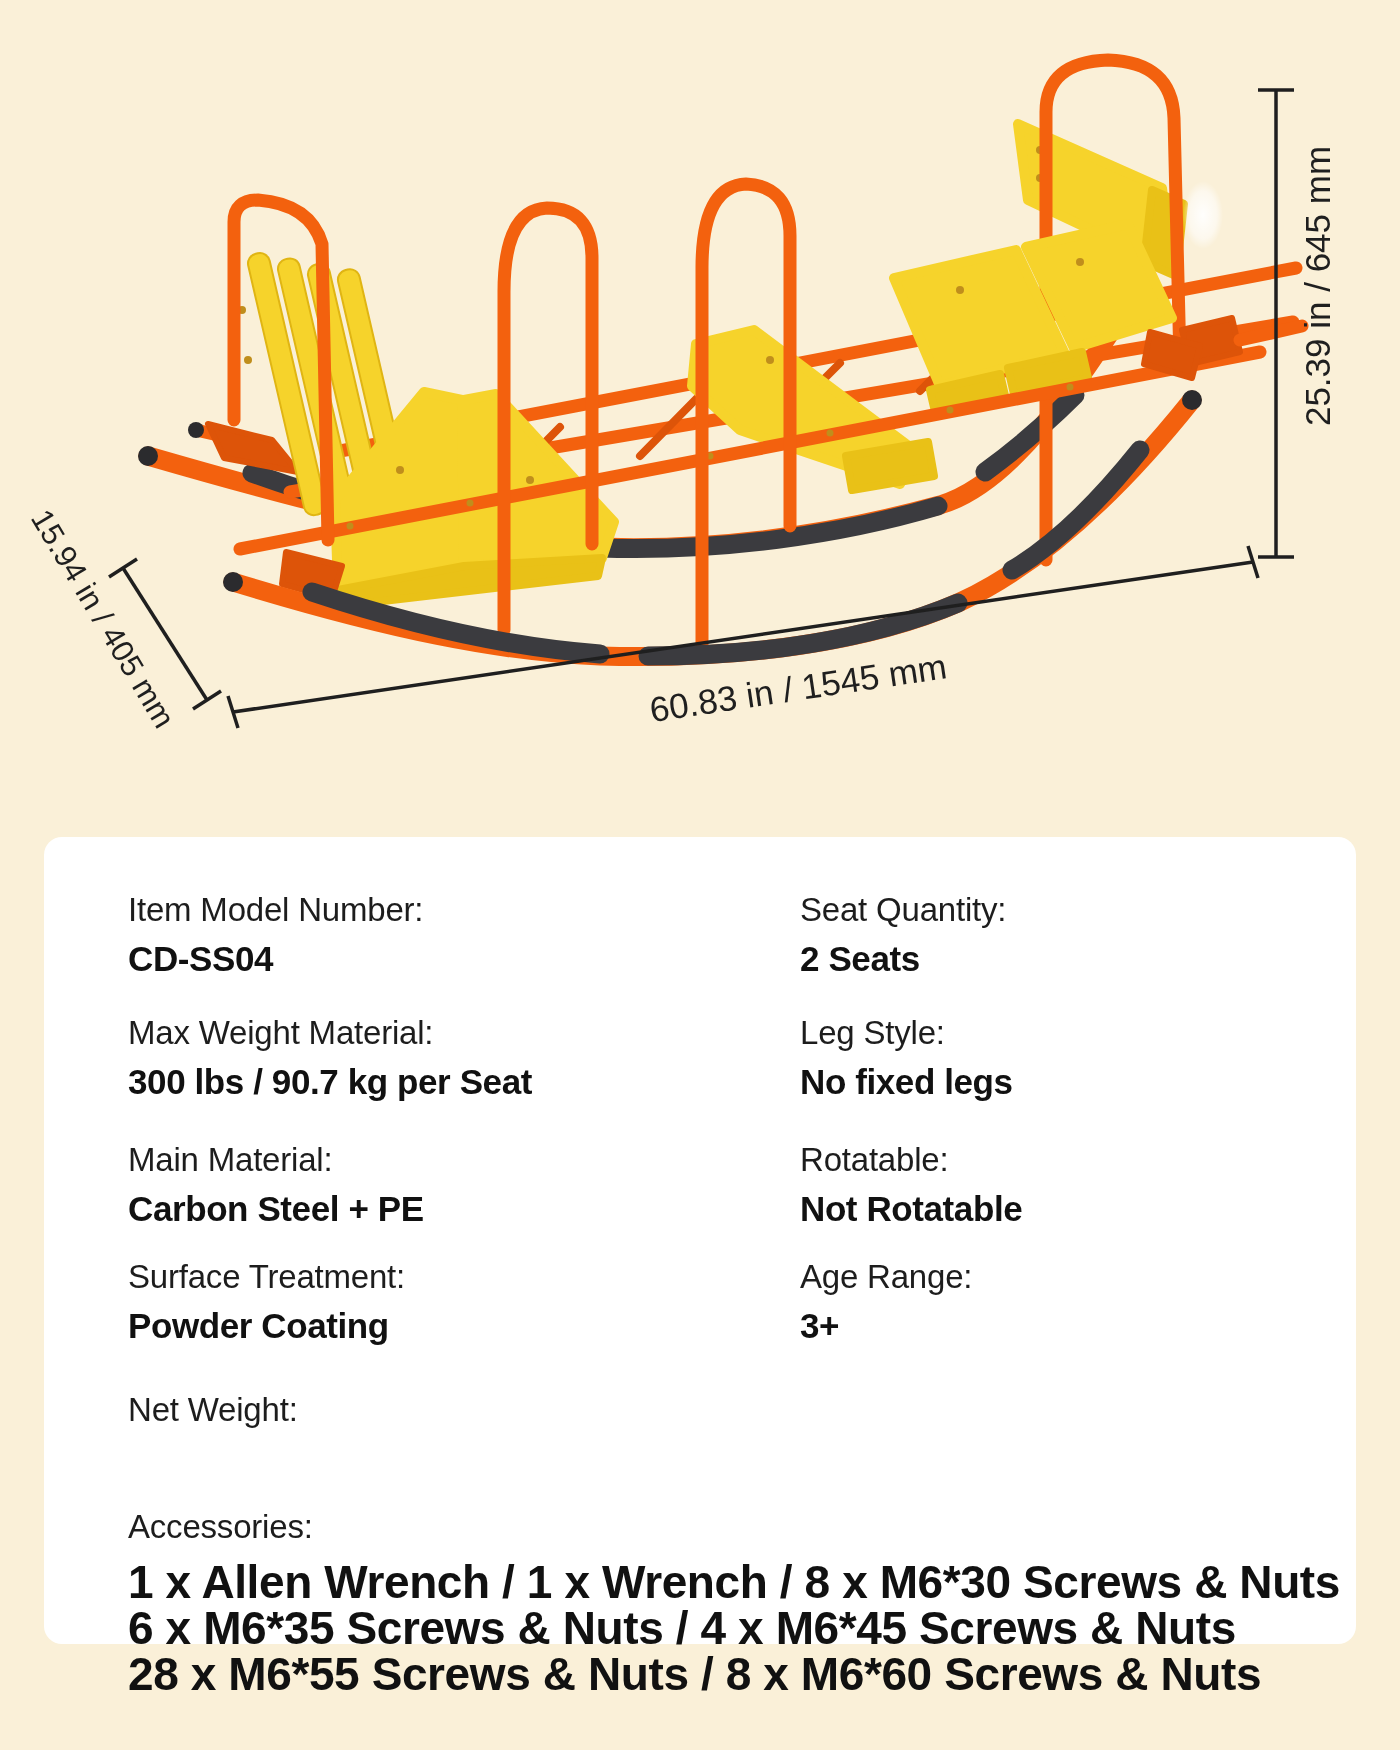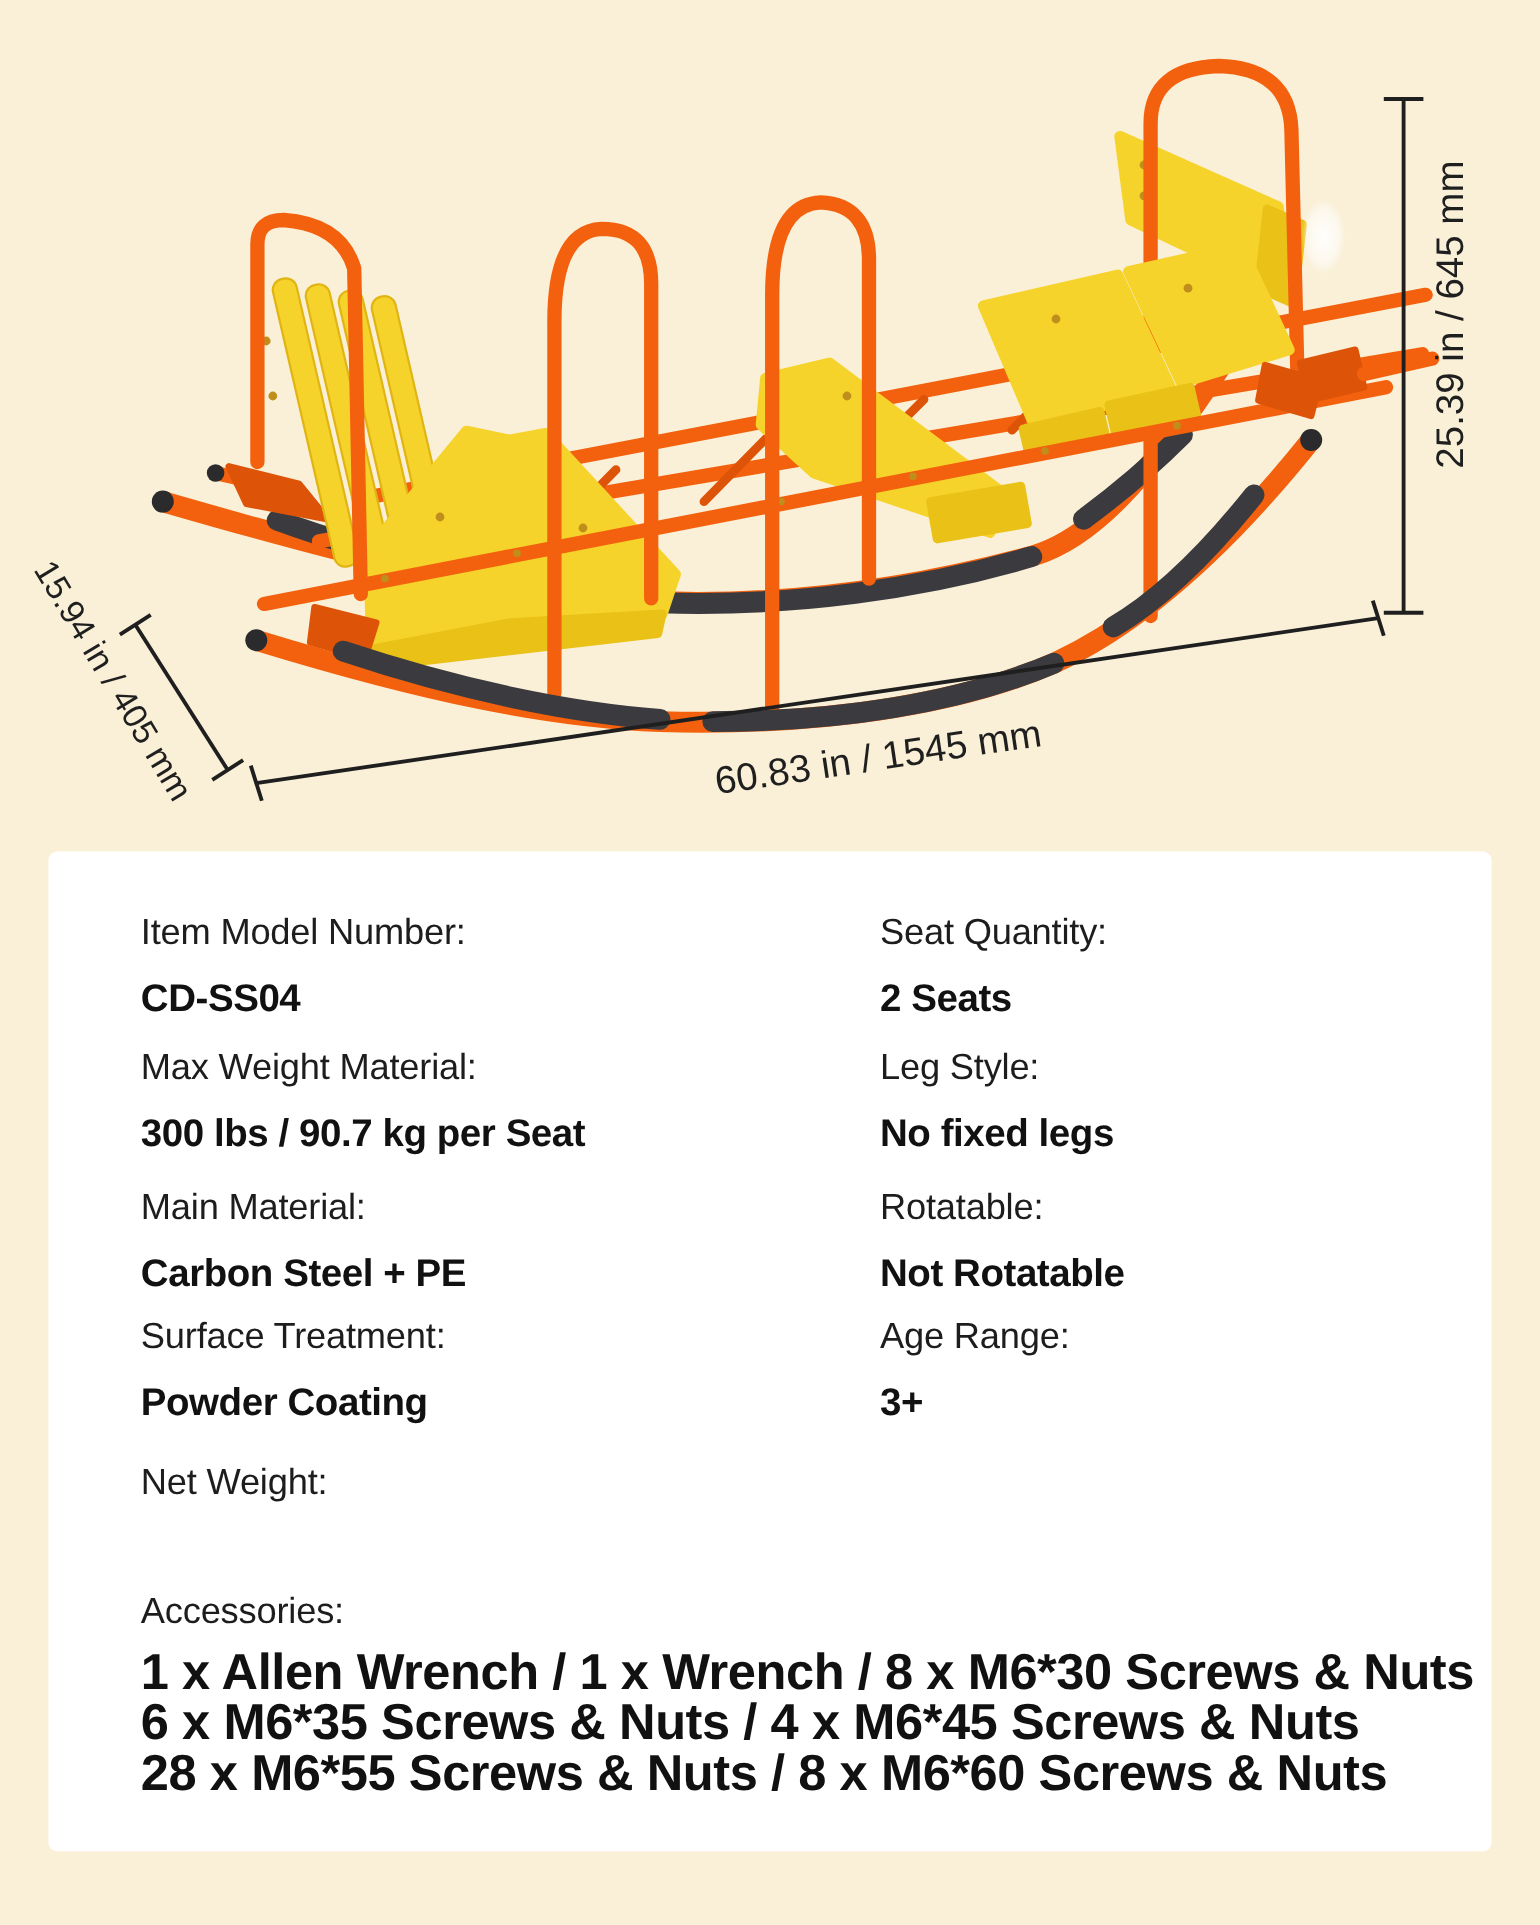--- a/index.html
+++ b/index.html
@@ -19,24 +19,24 @@
   .rocker-b{stroke:var(--tube-black);stroke-width:19;fill:none;stroke-linecap:round}
   .capdot{fill:var(--cap)}
   .seat{fill:var(--yellow);stroke:var(--yellow);stroke-width:10;stroke-linejoin:round}
   .seat-dk{fill:var(--yellow-dk);stroke:var(--yellow-dk);stroke-width:8;stroke-linejoin:round}
   .slat{fill:var(--yellow);stroke:#E0B513;stroke-width:2;rx:10}
   .plate{fill:var(--orange-dk);stroke:var(--orange-dk);stroke-width:6;stroke-linejoin:round}
   .dimline{stroke:var(--dim);stroke-width:3.5;fill:none}
   .dimtext{fill:var(--dim);font-family:"Liberation Sans",sans-serif}
   .screw{fill:var(--screw)}
   
-  .card{position:absolute;left:44px;top:774px;width:1312px;height:909px;background:var(--card);border-radius:8px}
+  .card{position:absolute;left:44px;top:837px;width:1312px;height:807px;background:var(--card);border-radius:18px}
   .cell{position:absolute;white-space:nowrap}
   .lbl{font-size:33px;line-height:42px;color:#1d1d1d;letter-spacing:-0.2px}
-  .val{font-size:35px;line-height:44px;font-weight:bold;color:var(--ink2);margin-top:18px;letter-spacing:-0.4px}
+  .val{font-size:35px;line-height:44px;font-weight:bold;color:var(--ink2);margin-top:6px;letter-spacing:-0.4px}
   .acc-lines{margin-top:11px}
   .acc-line{font-size:46px;line-height:46px;font-weight:bold;color:var(--ink2);letter-spacing:-0.4px}
 </style>
 </head>
 <body>
 
 <div class="page">
 
   <svg class="illustration" width="1400" height="768" viewBox="0 0 1400 768">
     <defs>

